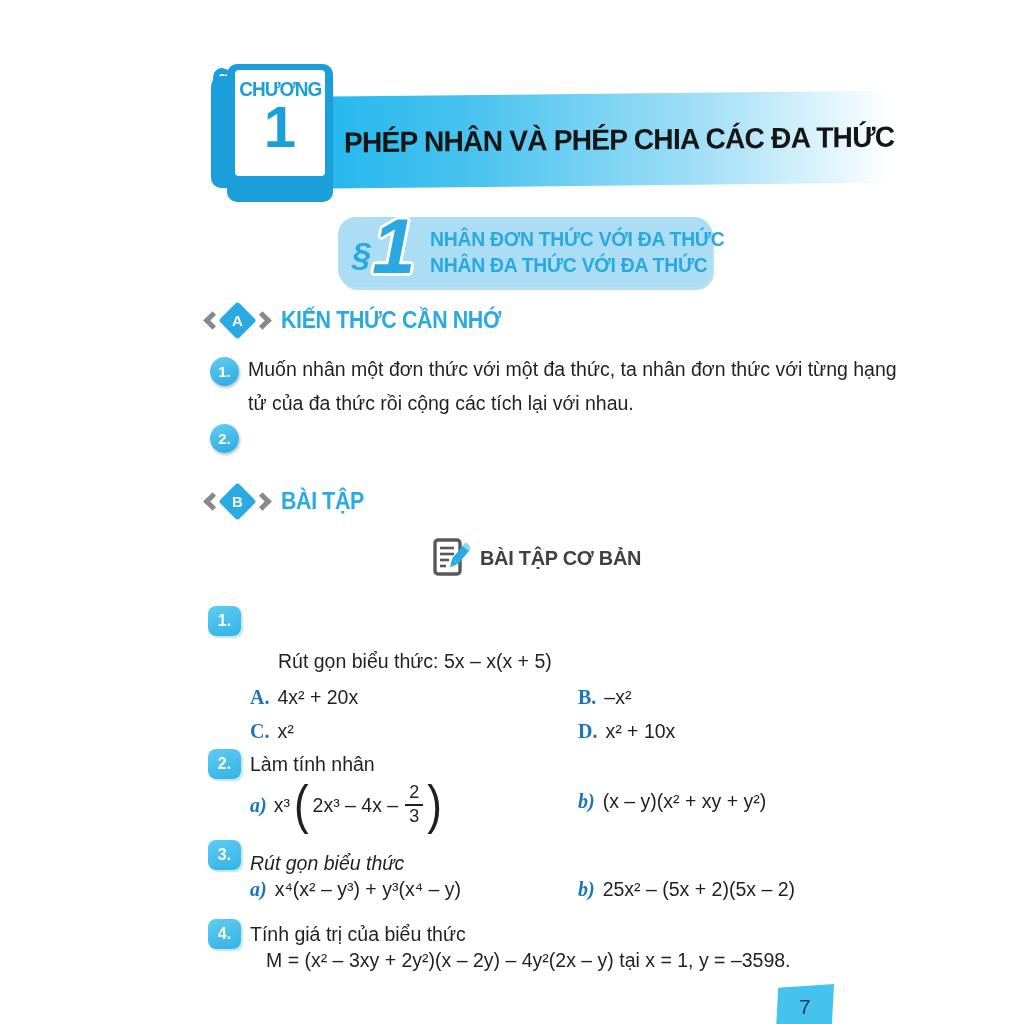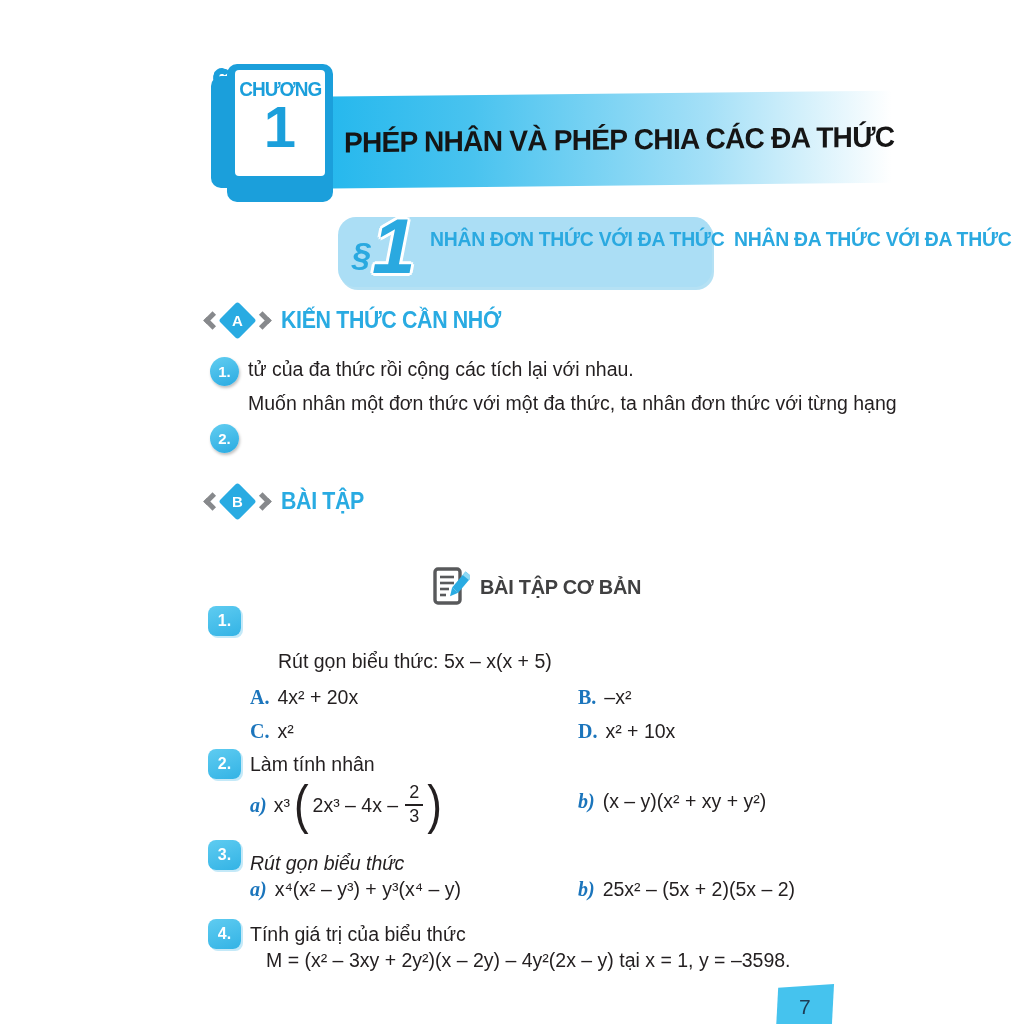--- a/index.html
+++ b/index.html
@@ -23,21 +23,21 @@
           transform:skewY(-0.6deg);}
   .banner-title{position:absolute;left:108px;top:0;height:100%;display:flex;align-items:center;
           font-size:29px;font-weight:bold;color:#151515;letter-spacing:-0.8px;white-space:nowrap;transform:scaleX(0.97);transform-origin:left center;}
 
   
   .section-pill{left:338px;top:217px;width:374px;height:70px;background:#abdef5;border-radius:18px;
           box-shadow:2px 3px 0 rgba(120,200,235,0.55);}
   .section-mark{position:absolute;left:14px;top:18px;font-size:34px;font-weight:bold;font-style:italic;color:#2aa9e0;}
   .section-big-num{position:absolute;left:34px;top:-14px;font-size:78px;line-height:86px;font-weight:bold;font-style:italic;color:#2aa9e0;
           text-shadow:-3px 0 #fff,3px 0 #fff,0 -3px #fff,0 3px #fff,-2px -2px #fff,2px -2px #fff,-2px 2px #fff,2px 2px #fff;}
-  .section-lines{position:absolute;left:92px;top:9px;display:flex;flex-direction:row;}
+  .section-lines{position:absolute;left:92px;top:9px;display:flex;flex-direction:column;}
   .section-line{font-size:20px;line-height:26px;font-weight:bold;color:#2aa9e0;letter-spacing:-0.3px;transform:scaleX(0.97);transform-origin:left;white-space:nowrap;}
 
   
   .hrow{display:flex;align-items:center;}
   .chev{width:13px;height:13px;box-sizing:border-box;}
   .chev-l{border-left:5px solid #87898c;border-bottom:5px solid #87898c;transform:rotate(45deg);}
   .chev-r{border-right:5px solid #87898c;border-bottom:5px solid #87898c;transform:rotate(-45deg);}
   .diamond{width:27px;height:27px;background:#29abe2;transform:rotate(45deg);margin:0 5px;border-radius:3px;
            display:flex;align-items:center;justify-content:center;}
   .diamond span{transform:rotate(-45deg);color:#fff;font-size:15px;font-weight:bold;}
@@ -106,40 +106,40 @@
         <span>A</span>
       </div>
     <div class="chev chev-r"></div>
     <div class="htitle">KIẾN THỨC CẦN NHỚ</div>
   </div>
 
   <div class="abs kbadge" style="left:210px;top:357px;">
     <span>1.</span>
   </div>
   <div class="abs ktext" style="left:248px;top:352px;">
+    <span>Muốn nhân một đơn thức với một đa thức, ta nhân đơn thức với từng hạng</span>
     <span>tử của đa thức rồi cộng các tích lại với nhau.</span>
-    <span>Muốn nhân một đơn thức với một đa thức, ta nhân đơn thức với từng hạng</span>
   </div>
 
   <div class="abs kbadge" style="left:210px;top:424px;">
     <span>2.</span>
   </div>
   <div class="abs ktext" style="left:248px;top:419px;">
   </div>
 
   <div class="abs hrow" style="left:206px;top:488px;">
     <div class="chev chev-l"></div>
     <div class="diamond">
         <span>B</span>
       </div>
     <div class="chev chev-r"></div>
     <div class="htitle">BÀI TẬP</div>
   </div>
 
-  <div class="abs subhead" style="left:432px;top:566px;">
+  <div class="abs subhead" style="left:432px;top:537px;">
     <svg width="38" height="42" viewBox="0 0 38 42">
       <rect x="3" y="3" width="25" height="34" rx="3" fill="none" stroke="#58595b" stroke-width="3.4"></rect>
       <line x1="8" y1="11" x2="22" y2="11" stroke="#58595b" stroke-width="2.6"></line>
       <line x1="8" y1="17" x2="22" y2="17" stroke="#58595b" stroke-width="2.6"></line>
       <line x1="8" y1="23" x2="17" y2="23" stroke="#58595b" stroke-width="2.6"></line>
       <line x1="8" y1="29" x2="14" y2="29" stroke="#58595b" stroke-width="2.6"></line>
       <g transform="rotate(40 26 20)">
         <rect x="22.5" y="4" width="8" height="21" fill="#29abe2"></rect>
         <rect x="22.5" y="4" width="8" height="4.5" fill="#8fd9f5"></rect>
         <polygon points="22.5,25 30.5,25 26.5,33" fill="#29abe2"></polygon>

